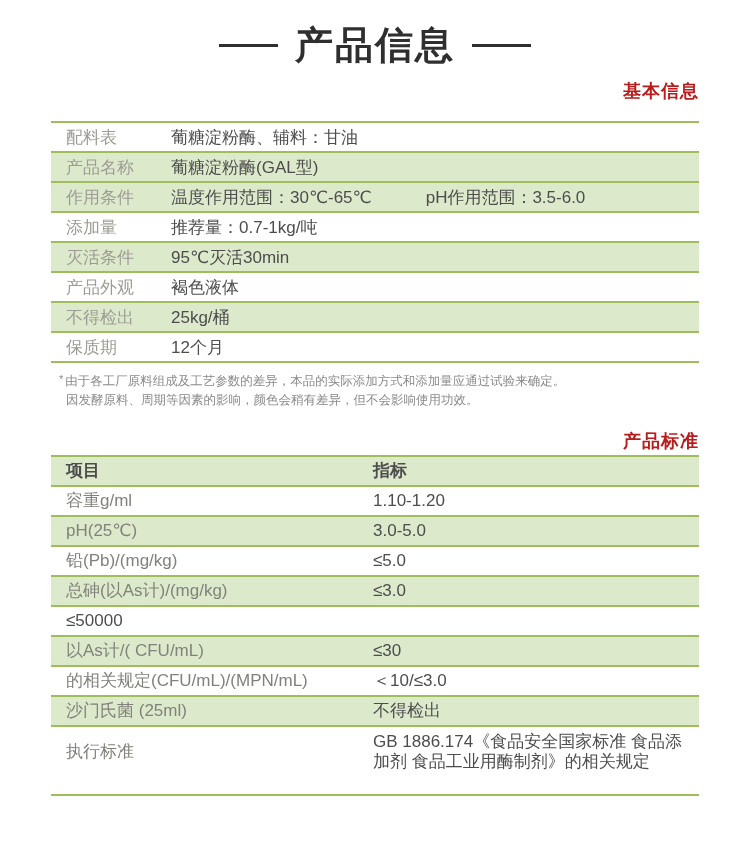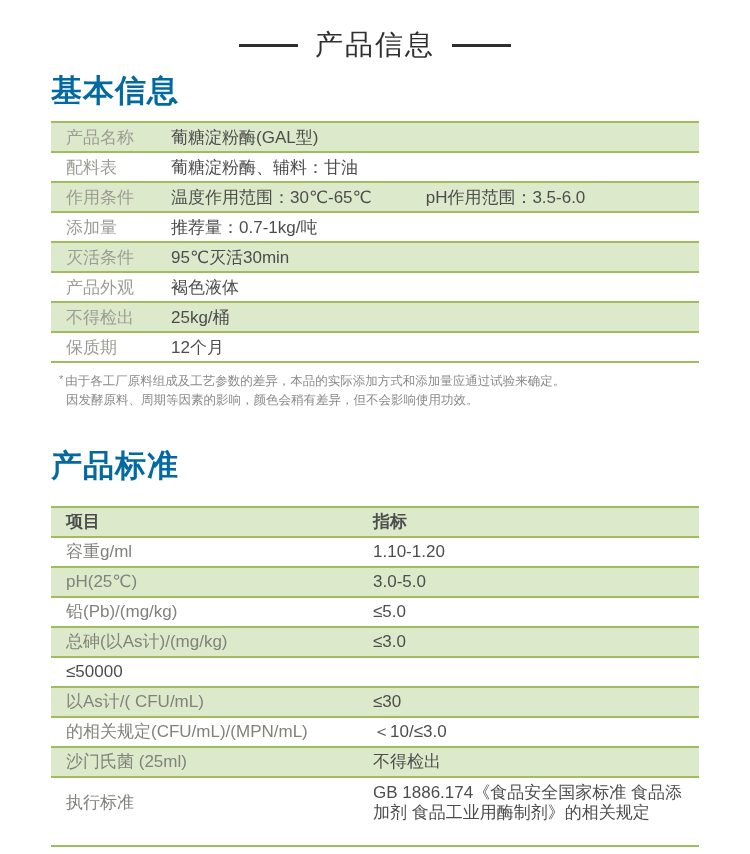--- a/index.html
+++ b/index.html
@@ -17,30 +17,30 @@
     width:750px;min-height:854px;background:#ffffff;
     font-family:"Liberation Sans","DejaVu Sans",sans-serif;
   }
   .container{width:648px;margin:0 auto;}
   .main-title{
     display:flex;align-items:center;justify-content:center;
     padding-top:27px;height:63px;
   }
   .main-title .dash{width:59px;height:3px;background:var(--title);}
   .main-title .text{
-    font-size:28px;font-weight:400;color:var(--title);
+    font-size:38px;font-weight:700;color:var(--title);
     margin:0 17px;letter-spacing:2px;line-height:36px;
   }
   .section-title{
-    text-align:left;font-size:31px;font-weight:700;color:#0369a1;
+    text-align:right;font-size:18px;font-weight:700;color:#b91c1c;
     margin-top:14px;line-height:28px;letter-spacing:1px;
   }
-  .standards-title{margin-top:41px;}
+  .standards-title{margin-top:16px;}
   .table{margin-top:16px;border-bottom:2px solid var(--green);}
-  .table.t2{margin-top:26px;}
+  .table.t2{margin-top:0;}
   .row{
     display:flex;align-items:center;
     height:30px;border-top:2px solid var(--green);
     padding-left:15px;font-size:17px;background:#ffffff;
   }
   .row.green{background:var(--row-green);}
   .t1 .label{width:105px;flex:0 0 105px;color:var(--label1);}
   .t1 .value{color:var(--ink);white-space:nowrap;}
   .t1 .value2{margin-left:54px;}
   .t2 .label{width:307px;flex:0 0 307px;color:var(--label2);}
@@ -63,27 +63,27 @@
 
   <div class="main-title">
     <span class="dash"></span>
     <span class="text">产品信息</span>
     <span class="dash"></span>
   </div>
 
   <div class="section-title">基本信息</div>
 
   <div class="table t1">
+    <div class="row">
+      <span class="label">配料表</span>
+      <span class="value">葡糖淀粉酶、辅料：甘油</span>
+    </div>
     <div class="row green">
       <span class="label">产品名称</span>
       <span class="value">葡糖淀粉酶(GAL型)</span>
-    </div>
-    <div class="row">
-      <span class="label">配料表</span>
-      <span class="value">葡糖淀粉酶、辅料：甘油</span>
     </div>
     <div class="row green">
       <span class="label">作用条件</span>
       <span class="value">温度作用范围：30℃-65℃</span>
       <span class="value value2">pH作用范围：3.5-6.0</span>
     </div>
     <div class="row">
       <span class="label">添加量</span>
       <span class="value">推荐量：0.7-1kg/吨</span>
     </div>

